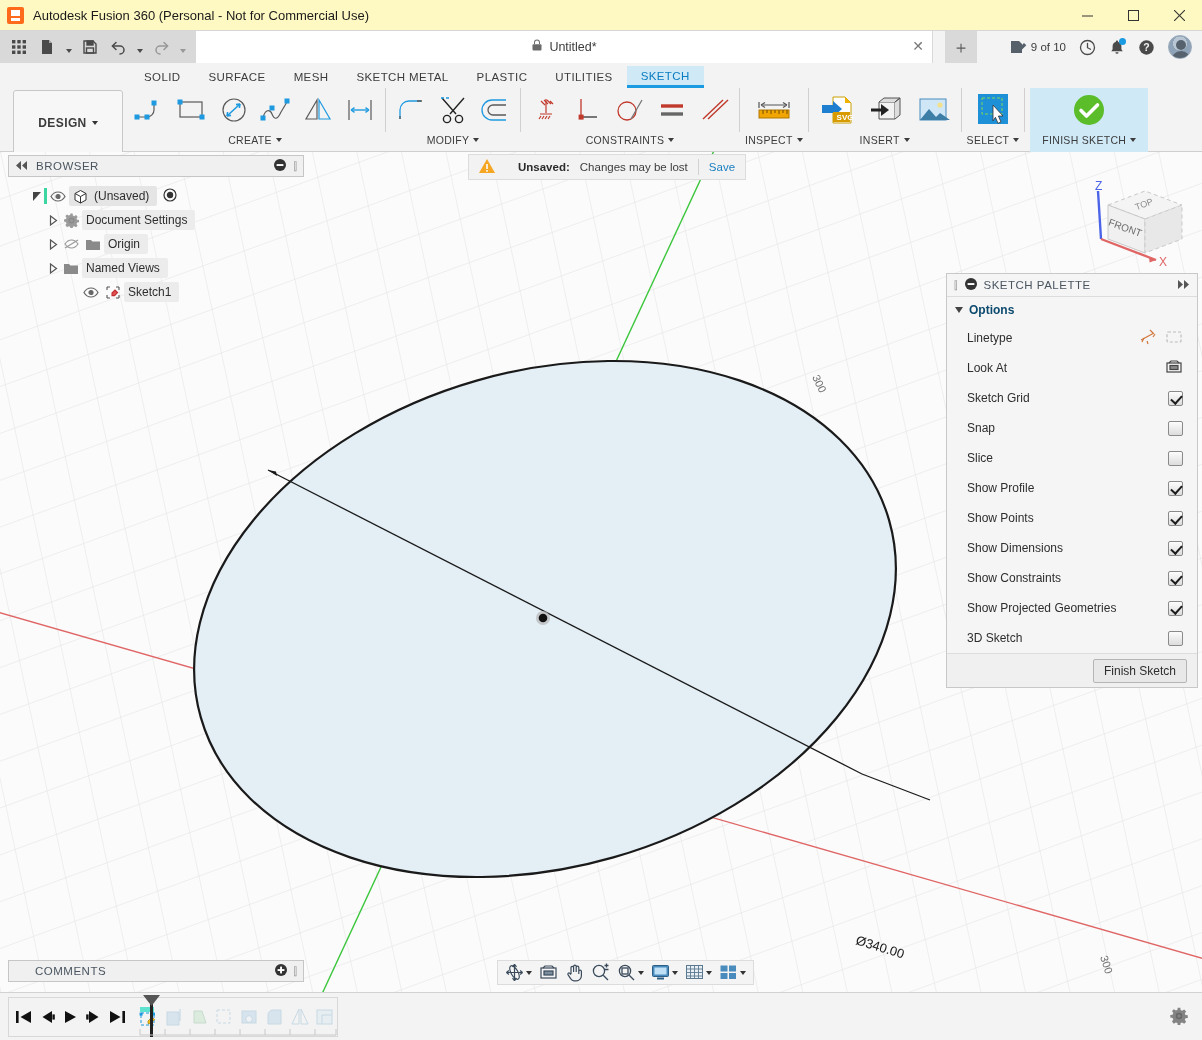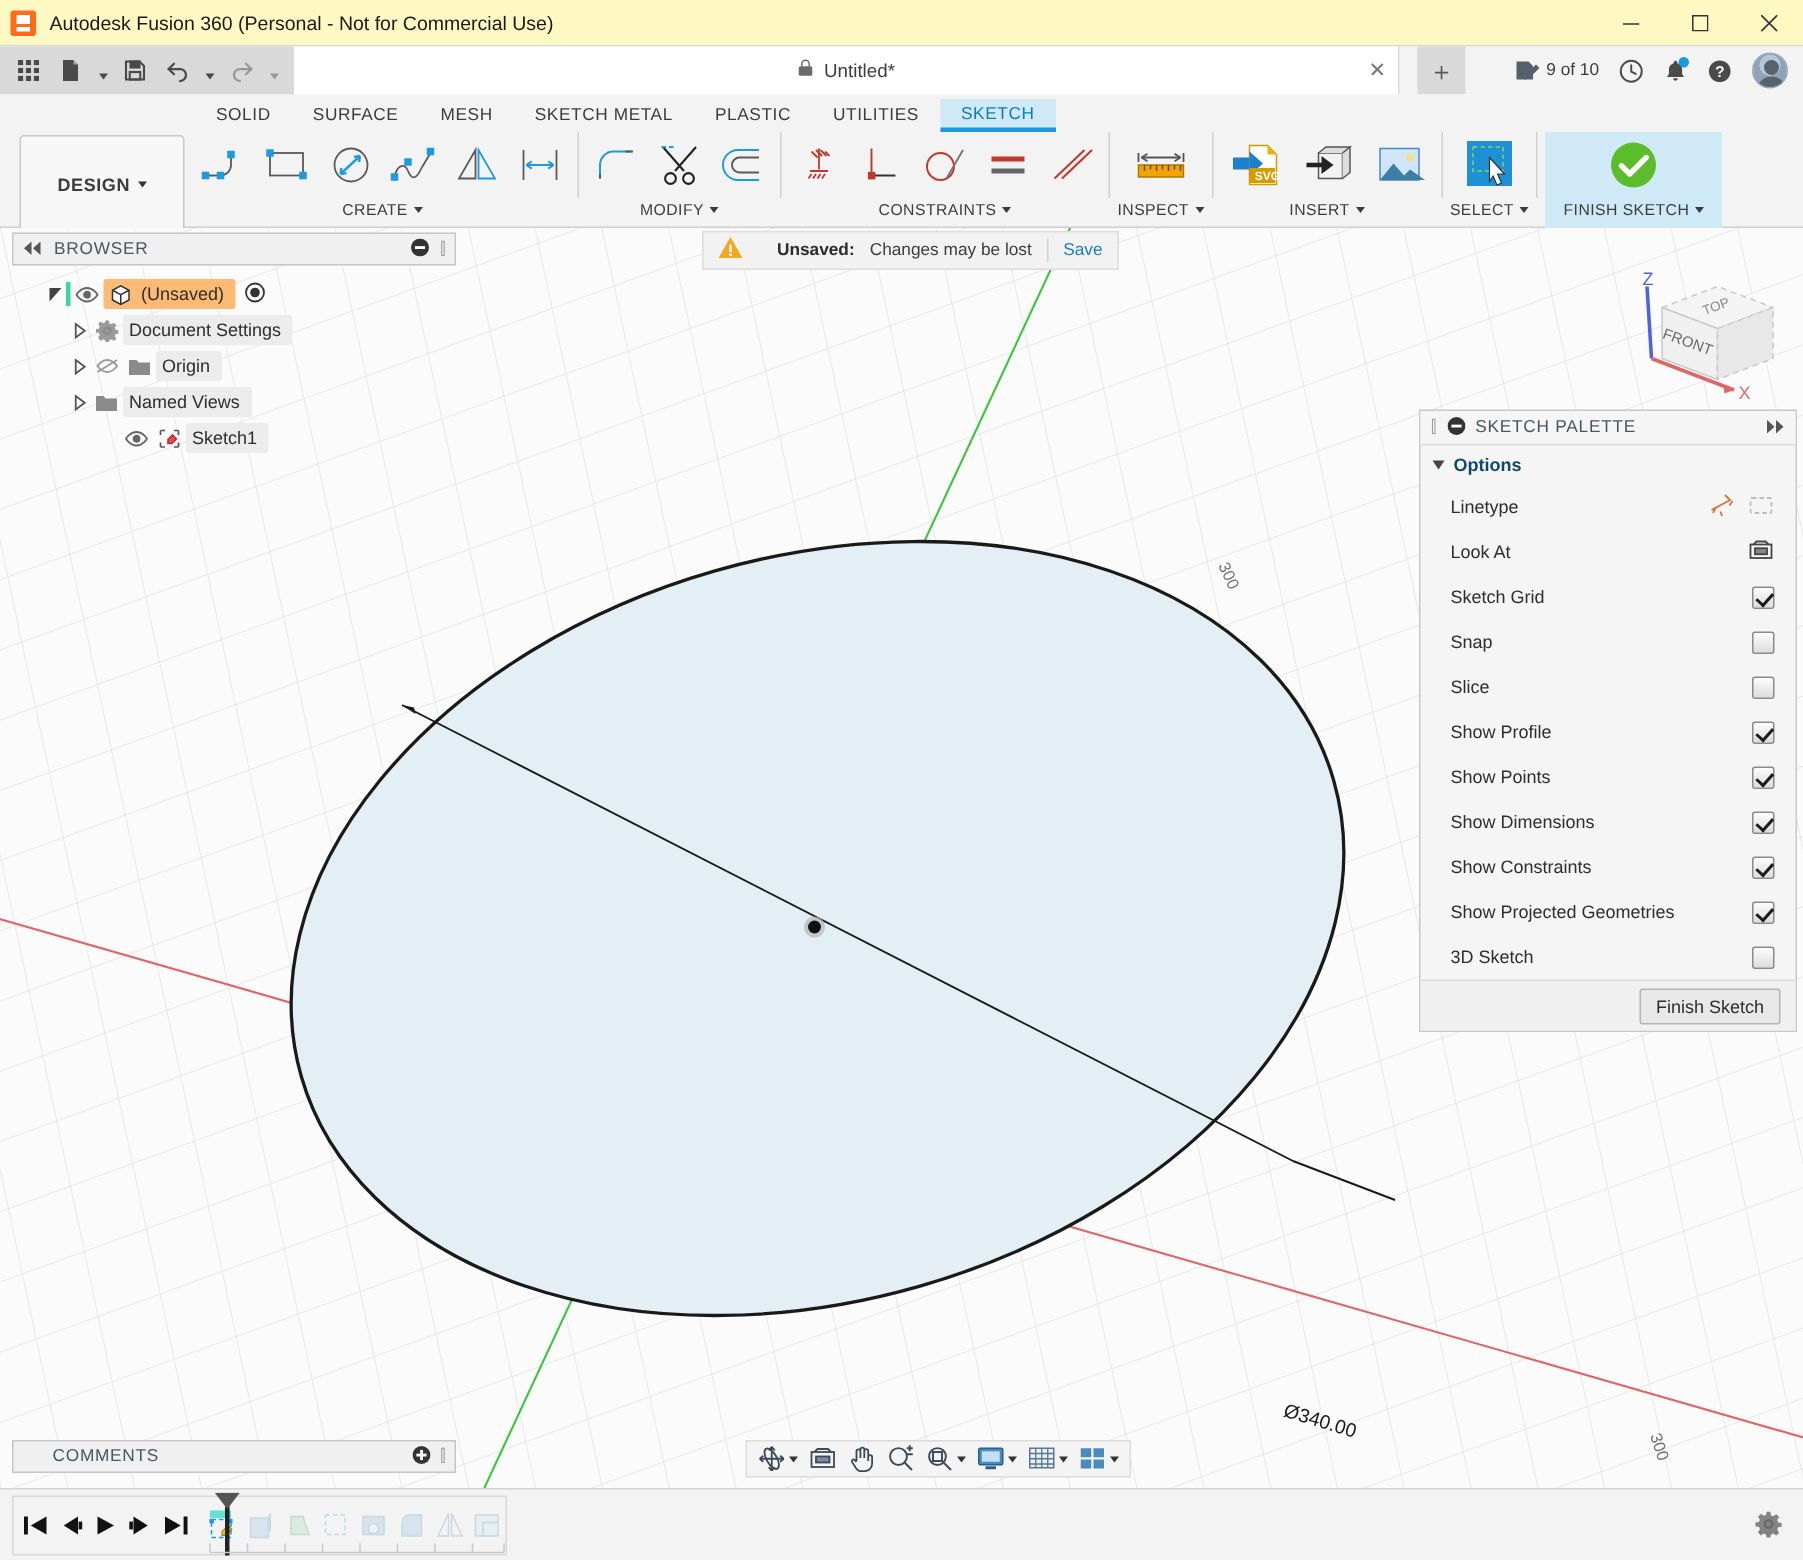--- a/index.html
+++ b/index.html
@@ -165,21 +165,21 @@
   }
   .browser-title { font-size: 11.5px; color: #4a5560; letter-spacing: .5px;
     flex: 1; }
   .tree { padding-top: 7px; }
   .trow { display: flex; align-items: center; height: 24px; font-size: 12px;
     color: #333; }
   .twist { width: 14px; display: flex; justify-content: center;
     color: #555; }
   .eye { width: 22px; display: flex; justify-content: center; color: #6b6b6b; }
   .node-chip {
-    background: #fdba74; border-radius: 2px; padding: 2px 8px 2px 4px;
+    background: #e5e5e5; border-radius: 2px; padding: 2px 8px 2px 4px;
     display: flex; align-items: center; gap: 6px; height: 20px;
   }
   .node-label { color: #2e2e2e; }
   .green-bar { width: 3px; height: 16px; background: #3dd6a0; }
 
   
   .toast {
     position: absolute; left: 468px; top: 2px; height: 26px;
     background: #f2f2f2; border: 1px solid #dcdcdc; display: flex;
     align-items: center; gap: 10px; padding: 0 10px; font-size: 11.5px;

